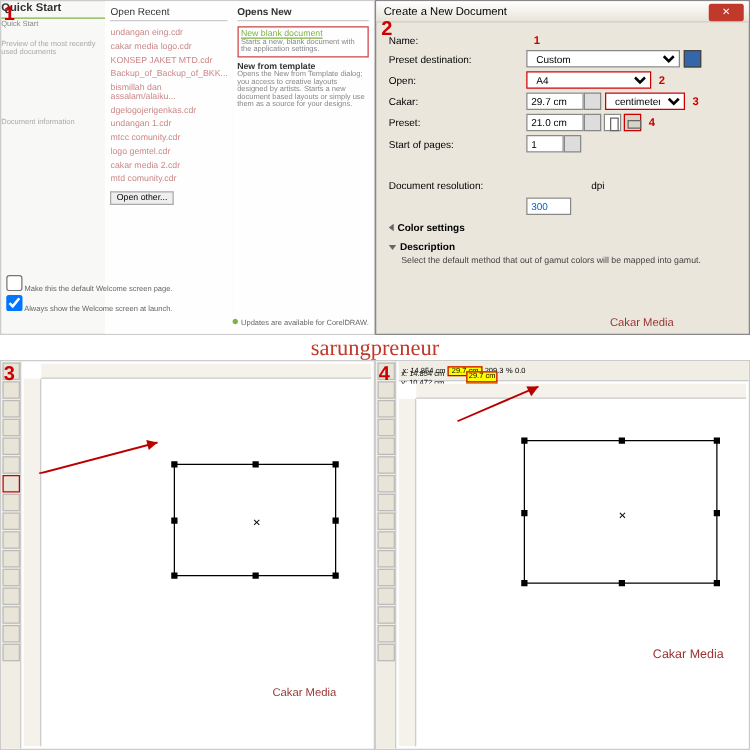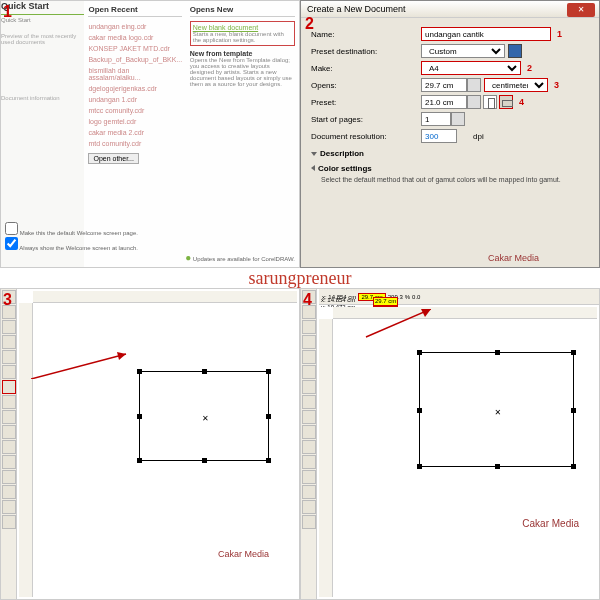--- a/index.html
+++ b/index.html
@@ -4,21 +4,21 @@
 <style>
 * { box-sizing: border-box; margin: 0; padding: 0; font-family: Tahoma, Arial, sans-serif; }
 body { width: 600px; height: 600px; background: #fff; position: relative; }
 .grid { display: grid; grid-template-columns: 1fr 1fr; grid-template-rows: 268px 20px 1fr; width: 600px; height: 600px; }
 
 
 .p1 { border: 1px solid #ccc; background: #f8f8f6; font-size: 7px; position: relative; display: flex; }
 .p1-left { width: 28%; padding: 0; color: #999; }
 .p1-left .title { font-size: 9px; font-weight: bold; color: #333; border-bottom: 1px solid #7cb342; padding-bottom: 3px; }
 .p1-mid { width: 34%; padding: 4px; background: #fefefe; }
-.p1-mid .hdr { font-size: 8px; font-weight: bold; color: #333; border-bottom: 1px solid #ccc; padding-bottom: 2px; margin-bottom: 4px; }
+.p1-mid .hdr { font-size: 8px; font-weight: normal; color: #333; border-bottom: 1px solid #ccc; padding-bottom: 2px; margin-bottom: 4px; }
 .p1-mid .item { color: #c88; font-size: 7px; padding: 2px 0; }
 .p1-right { width: 38%; padding: 4px; background: #fefefe; }
 .p1-right .hdr { font-size: 8px; font-weight: bold; color: #333; border-bottom: 1px solid #ccc; padding-bottom: 2px; margin-bottom: 4px; }
 .p1-right .nb { border: 1px solid #c44; padding: 2px; margin-bottom: 4px; }
 .p1-right .nb .lnk { color: #7cb342; text-decoration: underline; font-size: 7px; }
 .p1-right .nb .desc { color: #888; font-size: 6px; }
 .p1-right .tmpl { font-size: 7px; }
 .p1-right .tmpl .t { font-weight: bold; color: #333; }
 .p1-right .tmpl .d { color: #888; font-size: 6px; }
 .p1-bottom { position: absolute; bottom: 4px; left: 4px; right: 4px; font-size: 6px; color: #666; }
@@ -138,60 +138,59 @@
 
 <div class="p2">
   <div class="num2">2</div>
   <div class="p2-titlebar">
     <span>Create a New Document</span>
     <span class="x">✕</span>
   </div>
   <div class="p2-body">
     <div class="p2-row">
       <span class="lbl">Name:</span>
-      <input class="redbox" style="width: 130px;" value="undangan cantik">
       <span class="rednum">1</span>
     </div>
     <div class="p2-row">
       <span class="lbl">Preset destination:</span>
-      <select style="width:84px"><option>Custom</option></select>
+      <select style="width:123px"><option>Custom</option></select>
       <span class="p2-icon"></span>
     </div>
     <div class="p2-row">
-      <span class="lbl">Make:</span>
+      <span class="lbl">Open:</span>
       <select class="redbox" style="width:100px"><option>A4</option></select>
       <span class="rednum">2</span>
     </div>
     <div class="p2-row">
-      <span class="lbl">Opens:</span>
+      <span class="lbl">Cakar:</span>
       <input style="width: 46px;" value="29.7 cm">
       <span class="spin"></span>
       <select class="redbox" style="width:64px;margin-left:3px"><option>centimeters</option></select>
       <span class="rednum">3</span>
     </div>
     <div class="p2-row">
       <span class="lbl">Preset:</span>
       <input style="width: 46px;" value="21.0 cm">
       <span class="spin"></span>
       <span class="orient port"></span>
       <span class="orient land sel redbox"></span>
       <span class="rednum">4</span>
     </div>
     <div class="p2-row">
       <span class="lbl">Start of pages:</span>
       <input style="width: 30px;" value="1">
       <span class="spin"></span>
     </div>
     <div class="p2-row">
       <span class="lbl">Document resolution:</span>
-      <input style="width: 36px; color: rgb(0, 102, 204);" value="300">
+      <input style="width: 36px; color: rgb(0, 102, 204); margin-top: 33px;" value="300">
       <span style="margin-left:16px;font-size:8px">dpi</span>
     </div>
+    <div class="p2-sec"><span class="chev"></span><span>Color settings</span></div>
     <div class="p2-sec open"><span class="chev"></span><span>Description</span></div>
-    <div class="p2-sec"><span class="chev"></span><span>Color settings</span></div>
     <div class="p2-desc">Select the default method that out of gamut colors will be mapped into gamut.</div>
   </div>
   <div class="cakar2">Cakar Media</div>
 </div>
 
 <div class="wm">sarungpreneur</div>
 
 <div class="p3">
   <div class="num3">3</div>
   <div class="toolbox">

